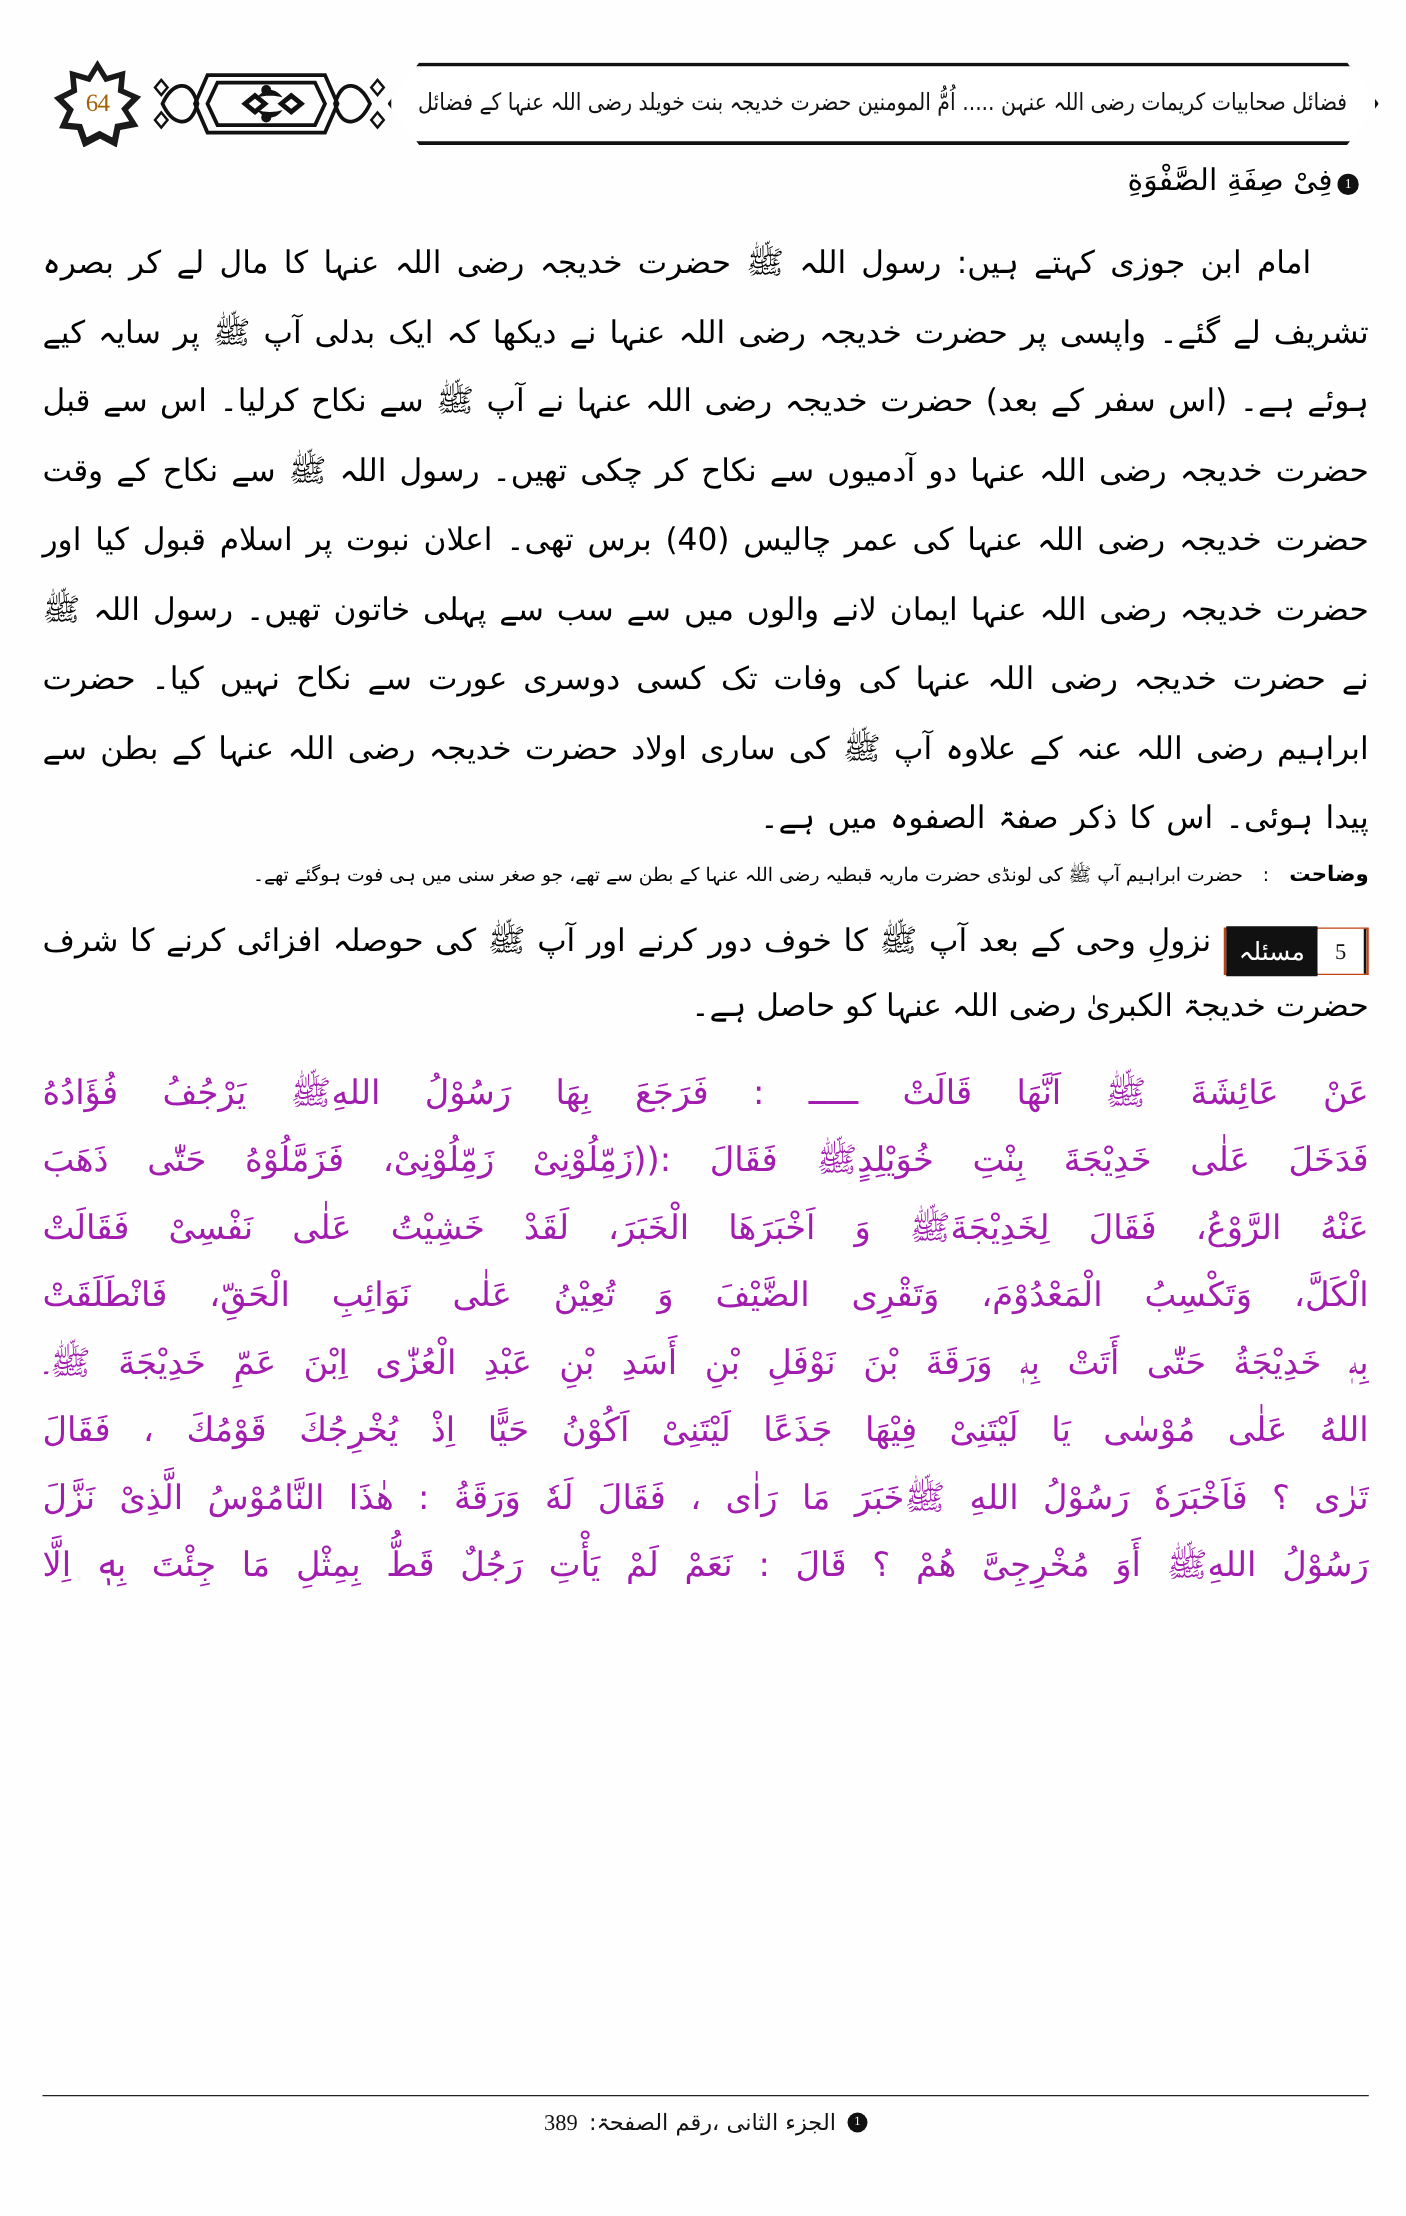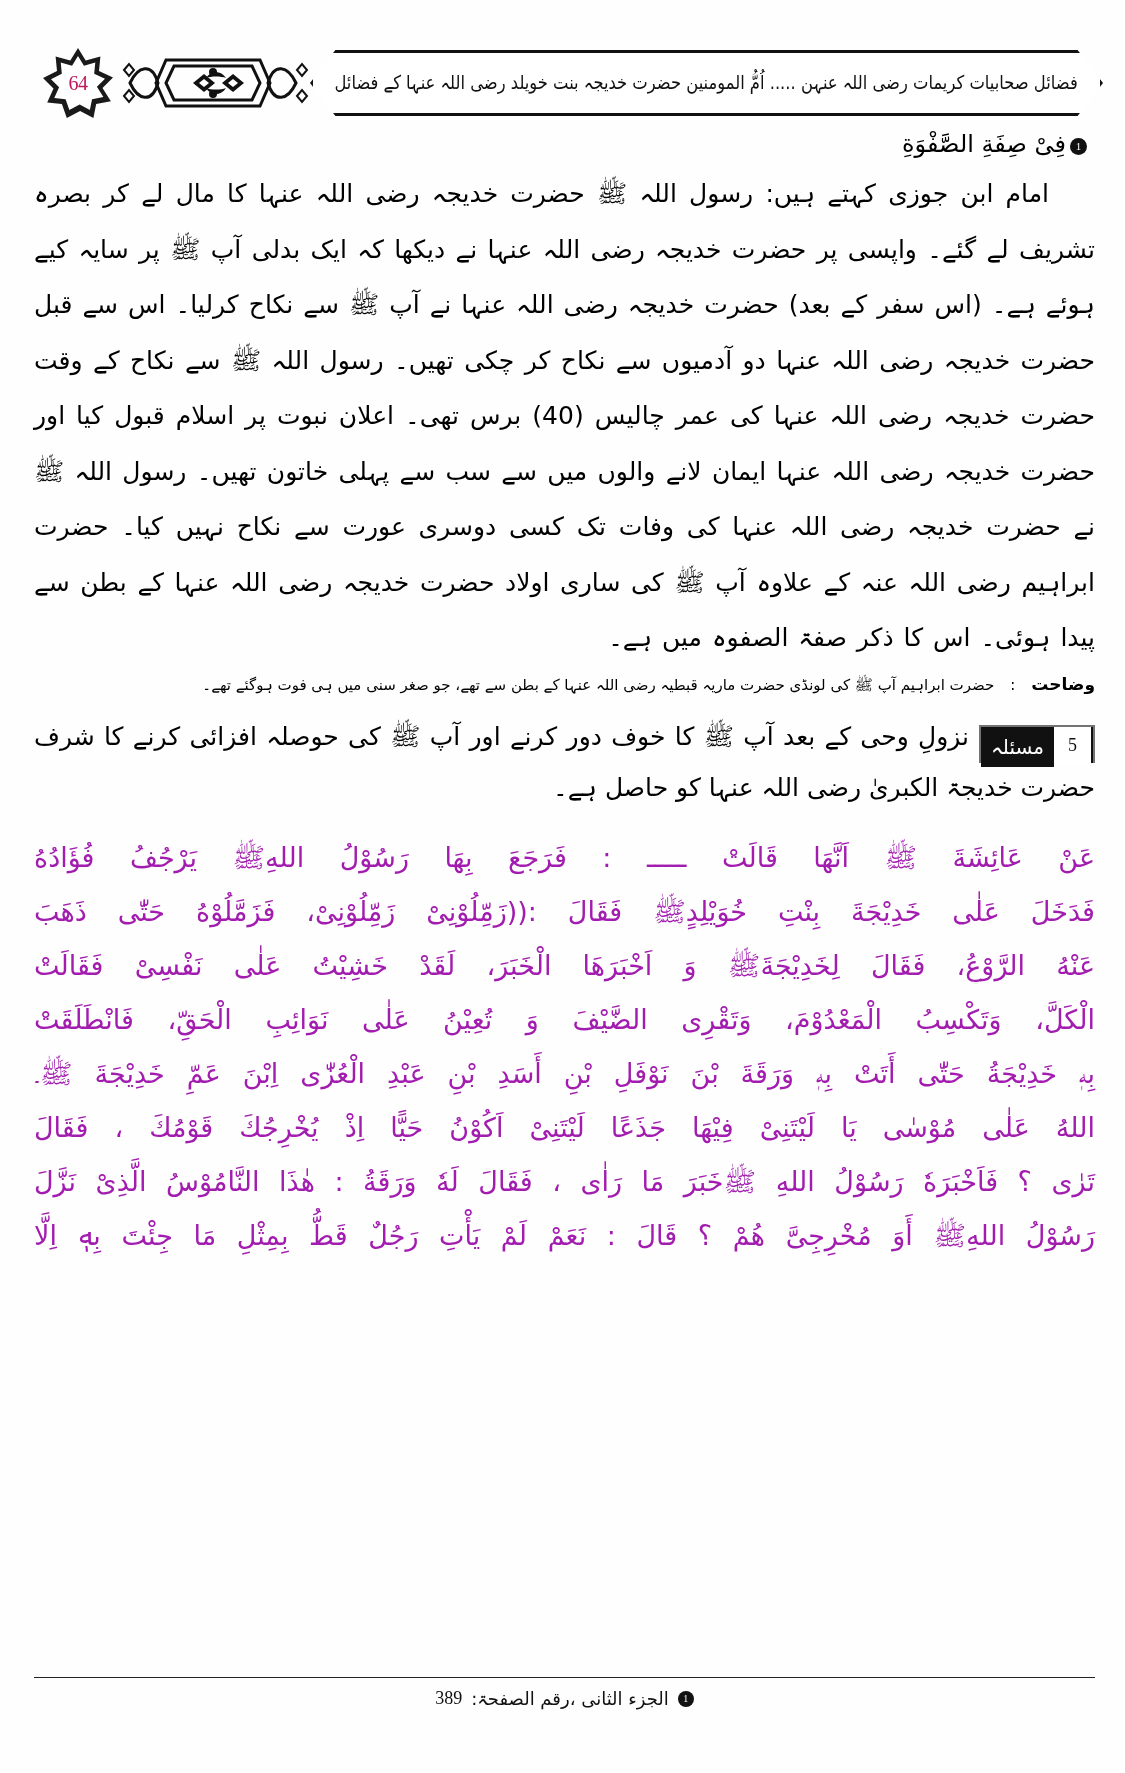--- a/index.html
+++ b/index.html
@@ -75,21 +75,21 @@
       34% 100%, 27% 80%, 6% 78%, 15% 58%, 0% 43%,
       20% 33%, 18% 12%, 39% 18%
     );
     display: flex;
     align-items: center;
     justify-content: center;
   }
   .page-num {
     font-family: "Liberation Serif", "DejaVu Serif", serif;
     font-size: 20px;
-    color: #be185d;
+    color: #a16207;
     line-height: 1;
     letter-spacing: -0.5px;
   }
 
   
   .ornament {
     position: absolute;
     left: 96px;
     top: 8px;
     width: 195px;
@@ -141,21 +141,21 @@
     bottom: 120px;
   }
 
   
   .sec-title {
     direction: rtl;
     text-align: right;
     font-size: 24px;
     line-height: 1.5;
     padding-right: 6px;
-    margin-bottom: 4px;
+    margin-bottom: 20px;
     font-family: "DejaVu Sans", sans-serif;
   }
   .fn-mark {
     display: inline-block;
     width: 17px;
     height: 17px;
     border-radius: 50%;
     background: #111;
     color: #fff;
     font-size: 11px;
@@ -203,25 +203,25 @@
     direction: rtl;
     margin-top: 14px;
     font-size: 25px;
     line-height: 2.0;
     text-align: justify;
     font-family: "DejaVu Sans", sans-serif;
   }
   .masala-badge {
     display: inline-flex;
     flex-direction: row-reverse;
-    align-items: flex-start;
+    align-items: center;
     height: 34px;
     vertical-align: -6px;
     margin-left: 10px;
-    border: 2px solid #737373;
+    border: 2px solid #c2410c;
   }
   .masala-label {
     background: #111;
     color: #fff;
     font-size: 20px;
     padding: 0 10px;
     display: flex;
     align-items: center;
     font-family: "DejaVu Sans", sans-serif;
   }

